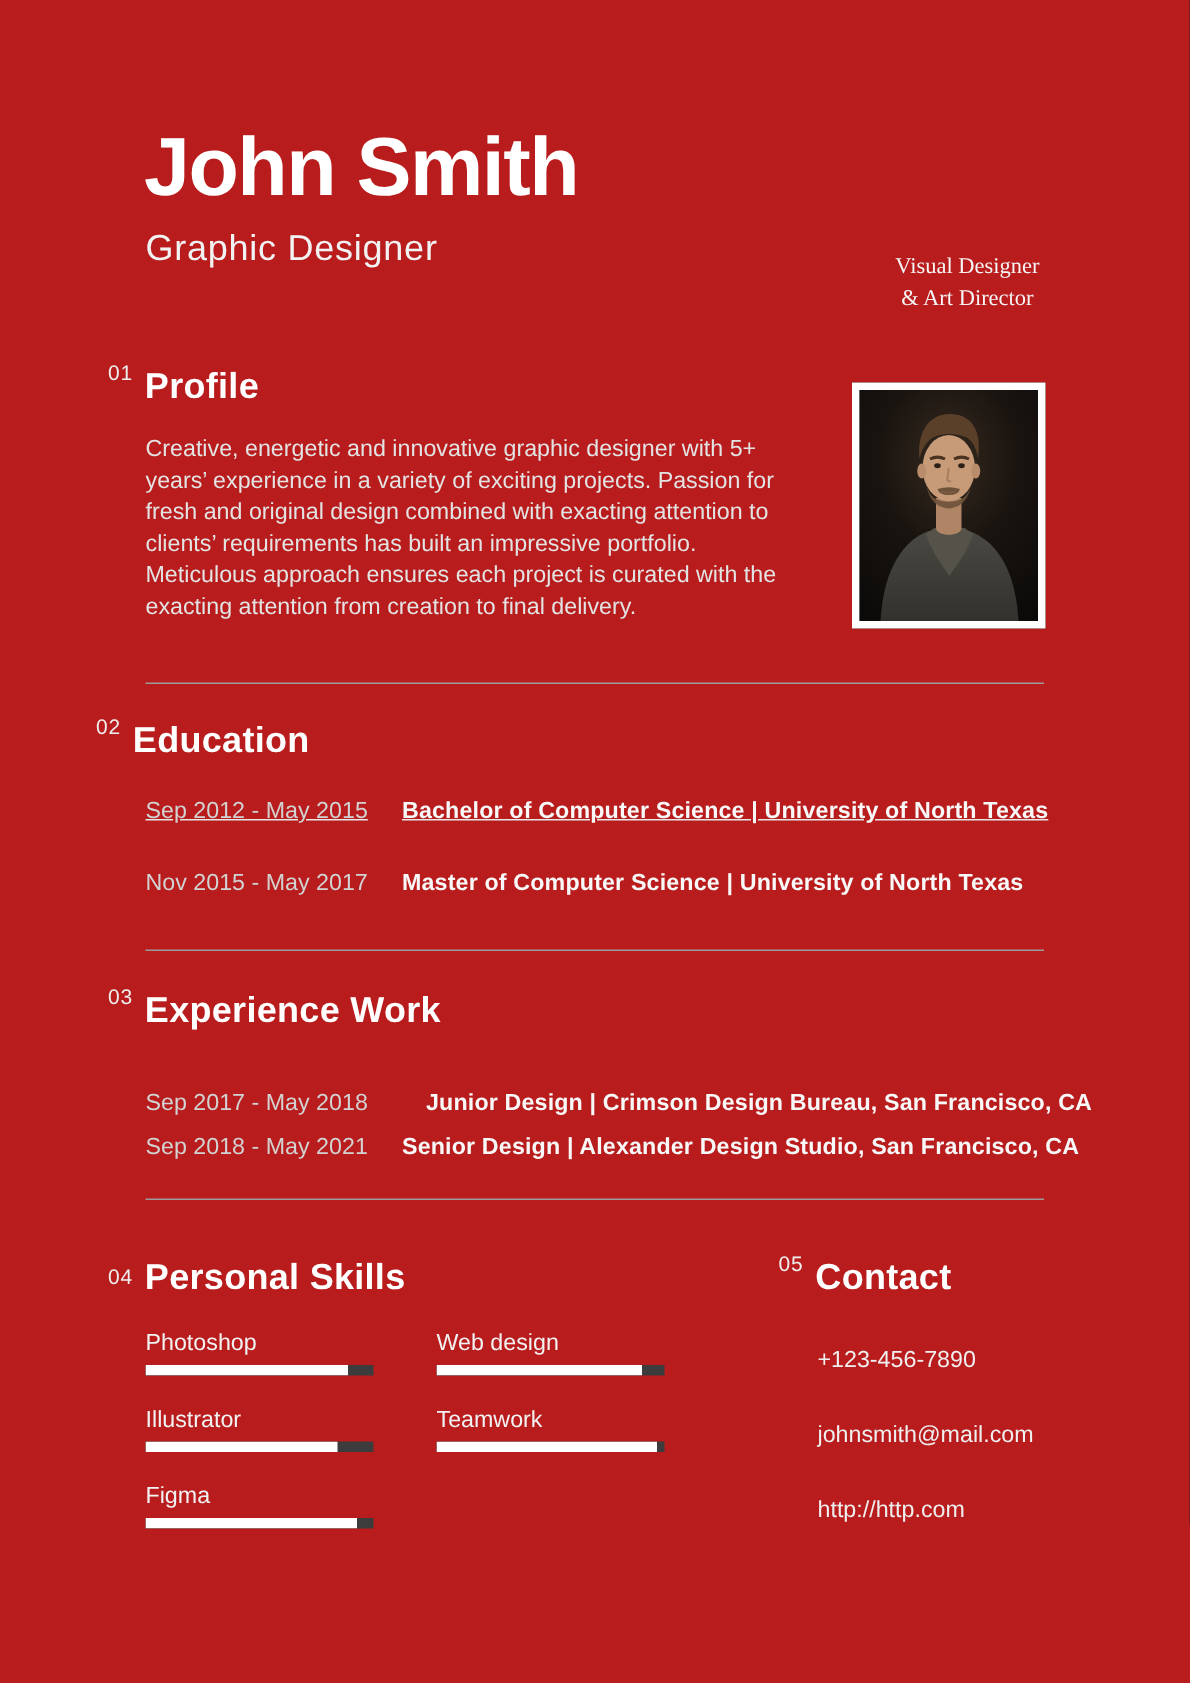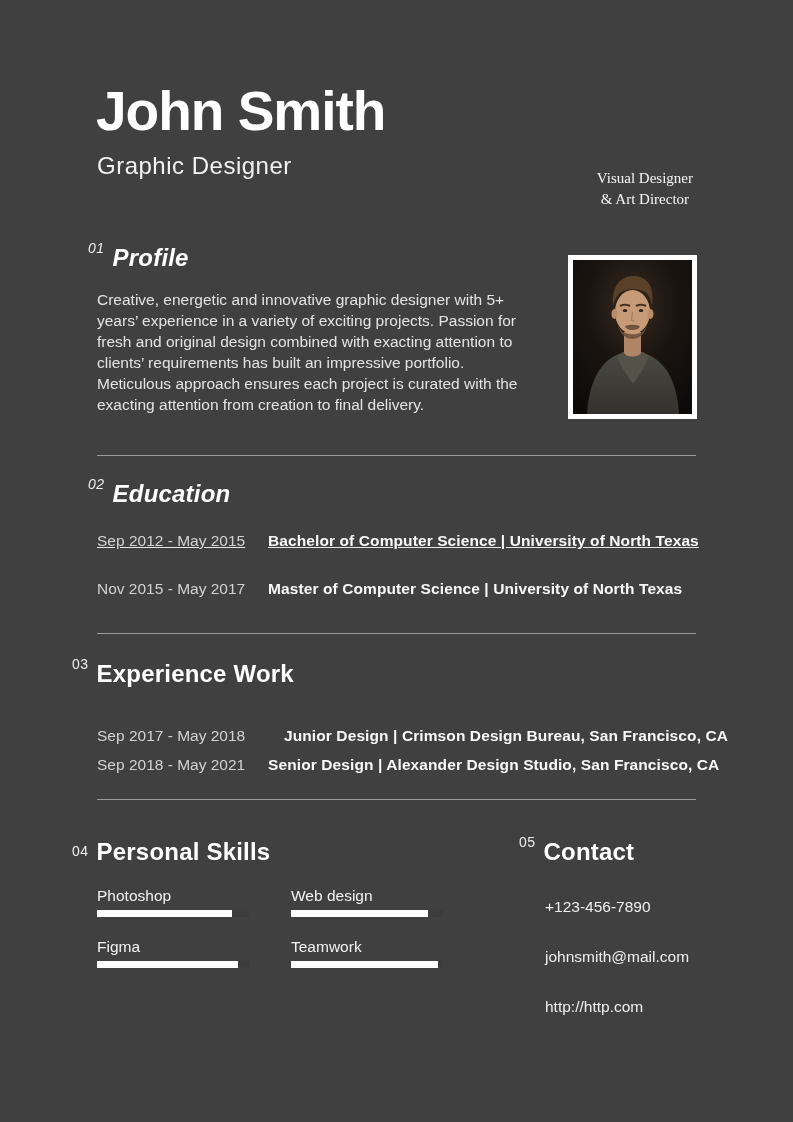--- a/index.html
+++ b/index.html
@@ -5,21 +5,21 @@
   * { box-sizing: border-box; margin: 0; padding: 0; }
   body {
     background: #201f20;
     font-family: "Liberation Sans", sans-serif;
     -webkit-font-smoothing: antialiased;
   }
   .page {
     position: relative;
     width: 793px;
     height: 1122px;
-    background: #404040;
+    background: #b91c1c;
     overflow: hidden;
     margin: 0 auto;
     color: #e6e6e6;
   }
 
   
   .name {
     position: absolute; left: 96px; top: 84px;
     font-size: 55px; font-weight: bold; letter-spacing: -1px;
     line-height: 1; color: #ffffff; white-space: nowrap;
@@ -104,21 +104,21 @@
 
 <div class="page">
 
   <div class="name">John Smith</div>
   <div class="subtitle">Graphic Designer</div>
   <div class="role">
     <div>Visual Designer</div>
     <div>&amp; Art Director</div>
   </div>
 
-  <div class="sec-head" style="left:88px; top:240px;font-style:italic;">
+  <div class="sec-head" style="left:72px; top:240px;">
     <span class="sec-num">01</span>
     <span class="sec-title">Profile</span>
   </div>
   <p class="profile-text">Creative, energetic and innovative graphic designer with 5+ years’ experience in a variety of exciting projects. Passion for fresh and original design combined with exacting attention to clients’ requirements has built an impressive portfolio. Meticulous approach ensures each project is curated with the exacting attention from creation to final delivery.</p>
 
   <div class="photo-frame">
     <svg viewBox="0 0 119 154">
       <defs>
         <radialGradient id="bgGrad" cx="50%" cy="30%" r="85%">
           <stop offset="0%" stop-color="#352a1f"></stop>
@@ -154,21 +154,21 @@
 
       <path d="M44 58 C45 72 50 78 59.5 79 C69 78 74 72 75 58 C74 70 70 74 59.5 74.5 C49 74 45 70 44 58 Z" fill="#6e523a" opacity="0.9"></path>
       <path d="M52 66 Q59.5 63.5 67 66 Q66 70 59.5 70 Q53 70 52 66 Z" fill="#6e523a"></path>
 
       <path d="M54.5 67.5 Q59.5 69 64.5 67.5" stroke="#7b5a42" stroke-width="1.4" fill="none"></path>
     </svg>
   </div>
 
   <div class="divider" style="top:455px;"></div>
 
-  <div class="sec-head" style="left:88px; top:476px;font-style:italic;">
+  <div class="sec-head" style="left:64px; top:476px;">
     <span class="sec-num">02</span>
     <span class="sec-title">Education</span>
   </div>
   <div class="tl-row" style="top:532px;text-decoration:underline;">
     <span class="tl-dates">Sep 2012 - May 2015</span>
     <span class="tl-desc">Bachelor of Computer Science | University of North Texas</span>
   </div>
   <div class="tl-row" style="top:580px;">
     <span class="tl-dates">Nov 2015 - May 2017</span>
     <span class="tl-desc">Master of Computer Science | University of North Texas</span>
@@ -195,20 +195,26 @@
     <span class="sec-num">04</span>
     <span class="sec-title">Personal Skills</span>
   </div>
 
   <div class="skills-grid">
     <div>
       <div class="skill-item">
         <div class="skill-label">Photoshop</div>
         <div class="skill-track">
             <div class="skill-fill" style="width: 89%;"></div>
+          </div>
+      </div>
+      <div class="skill-item">
+        <div class="skill-label">Illustrator</div>
+        <div class="skill-track">
+            <div class="skill-fill" style="width: 84%;"></div>
           </div>
       </div>
       <div class="skill-item">
         <div class="skill-label">Figma</div>
         <div class="skill-track">
             <div class="skill-fill" style="width: 93%;"></div>
           </div>
       </div>
     </div>
     <div>

